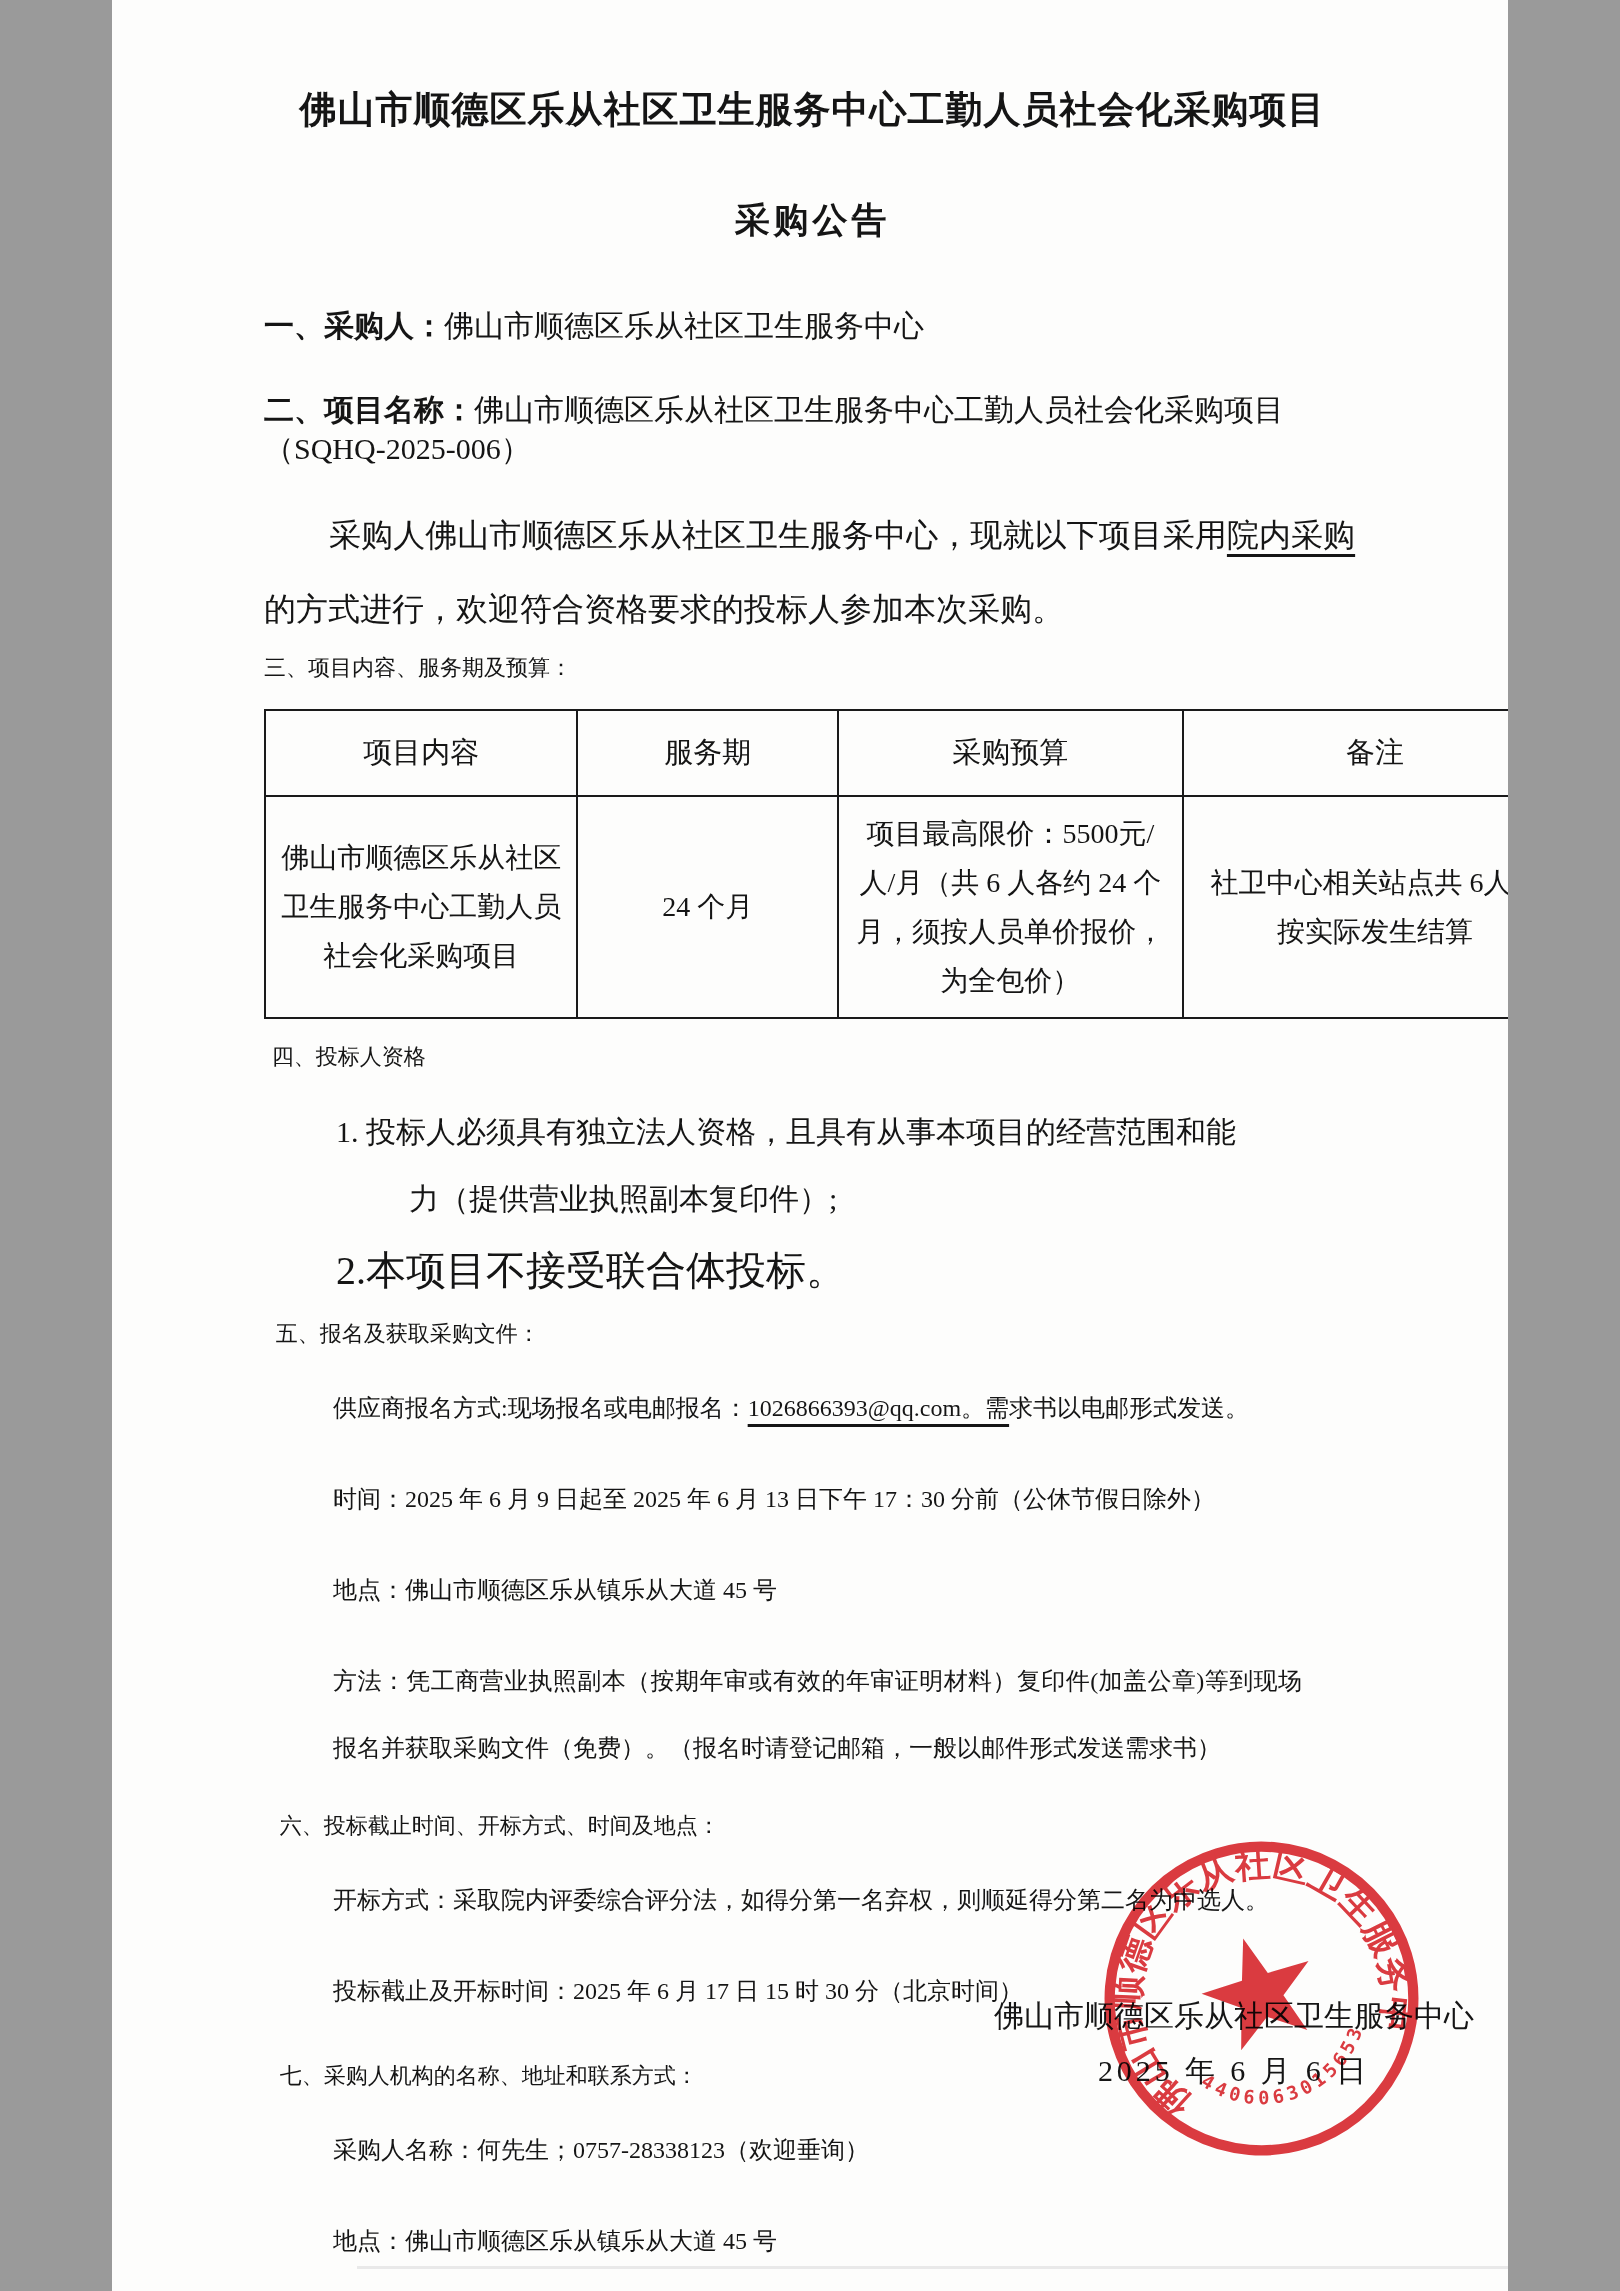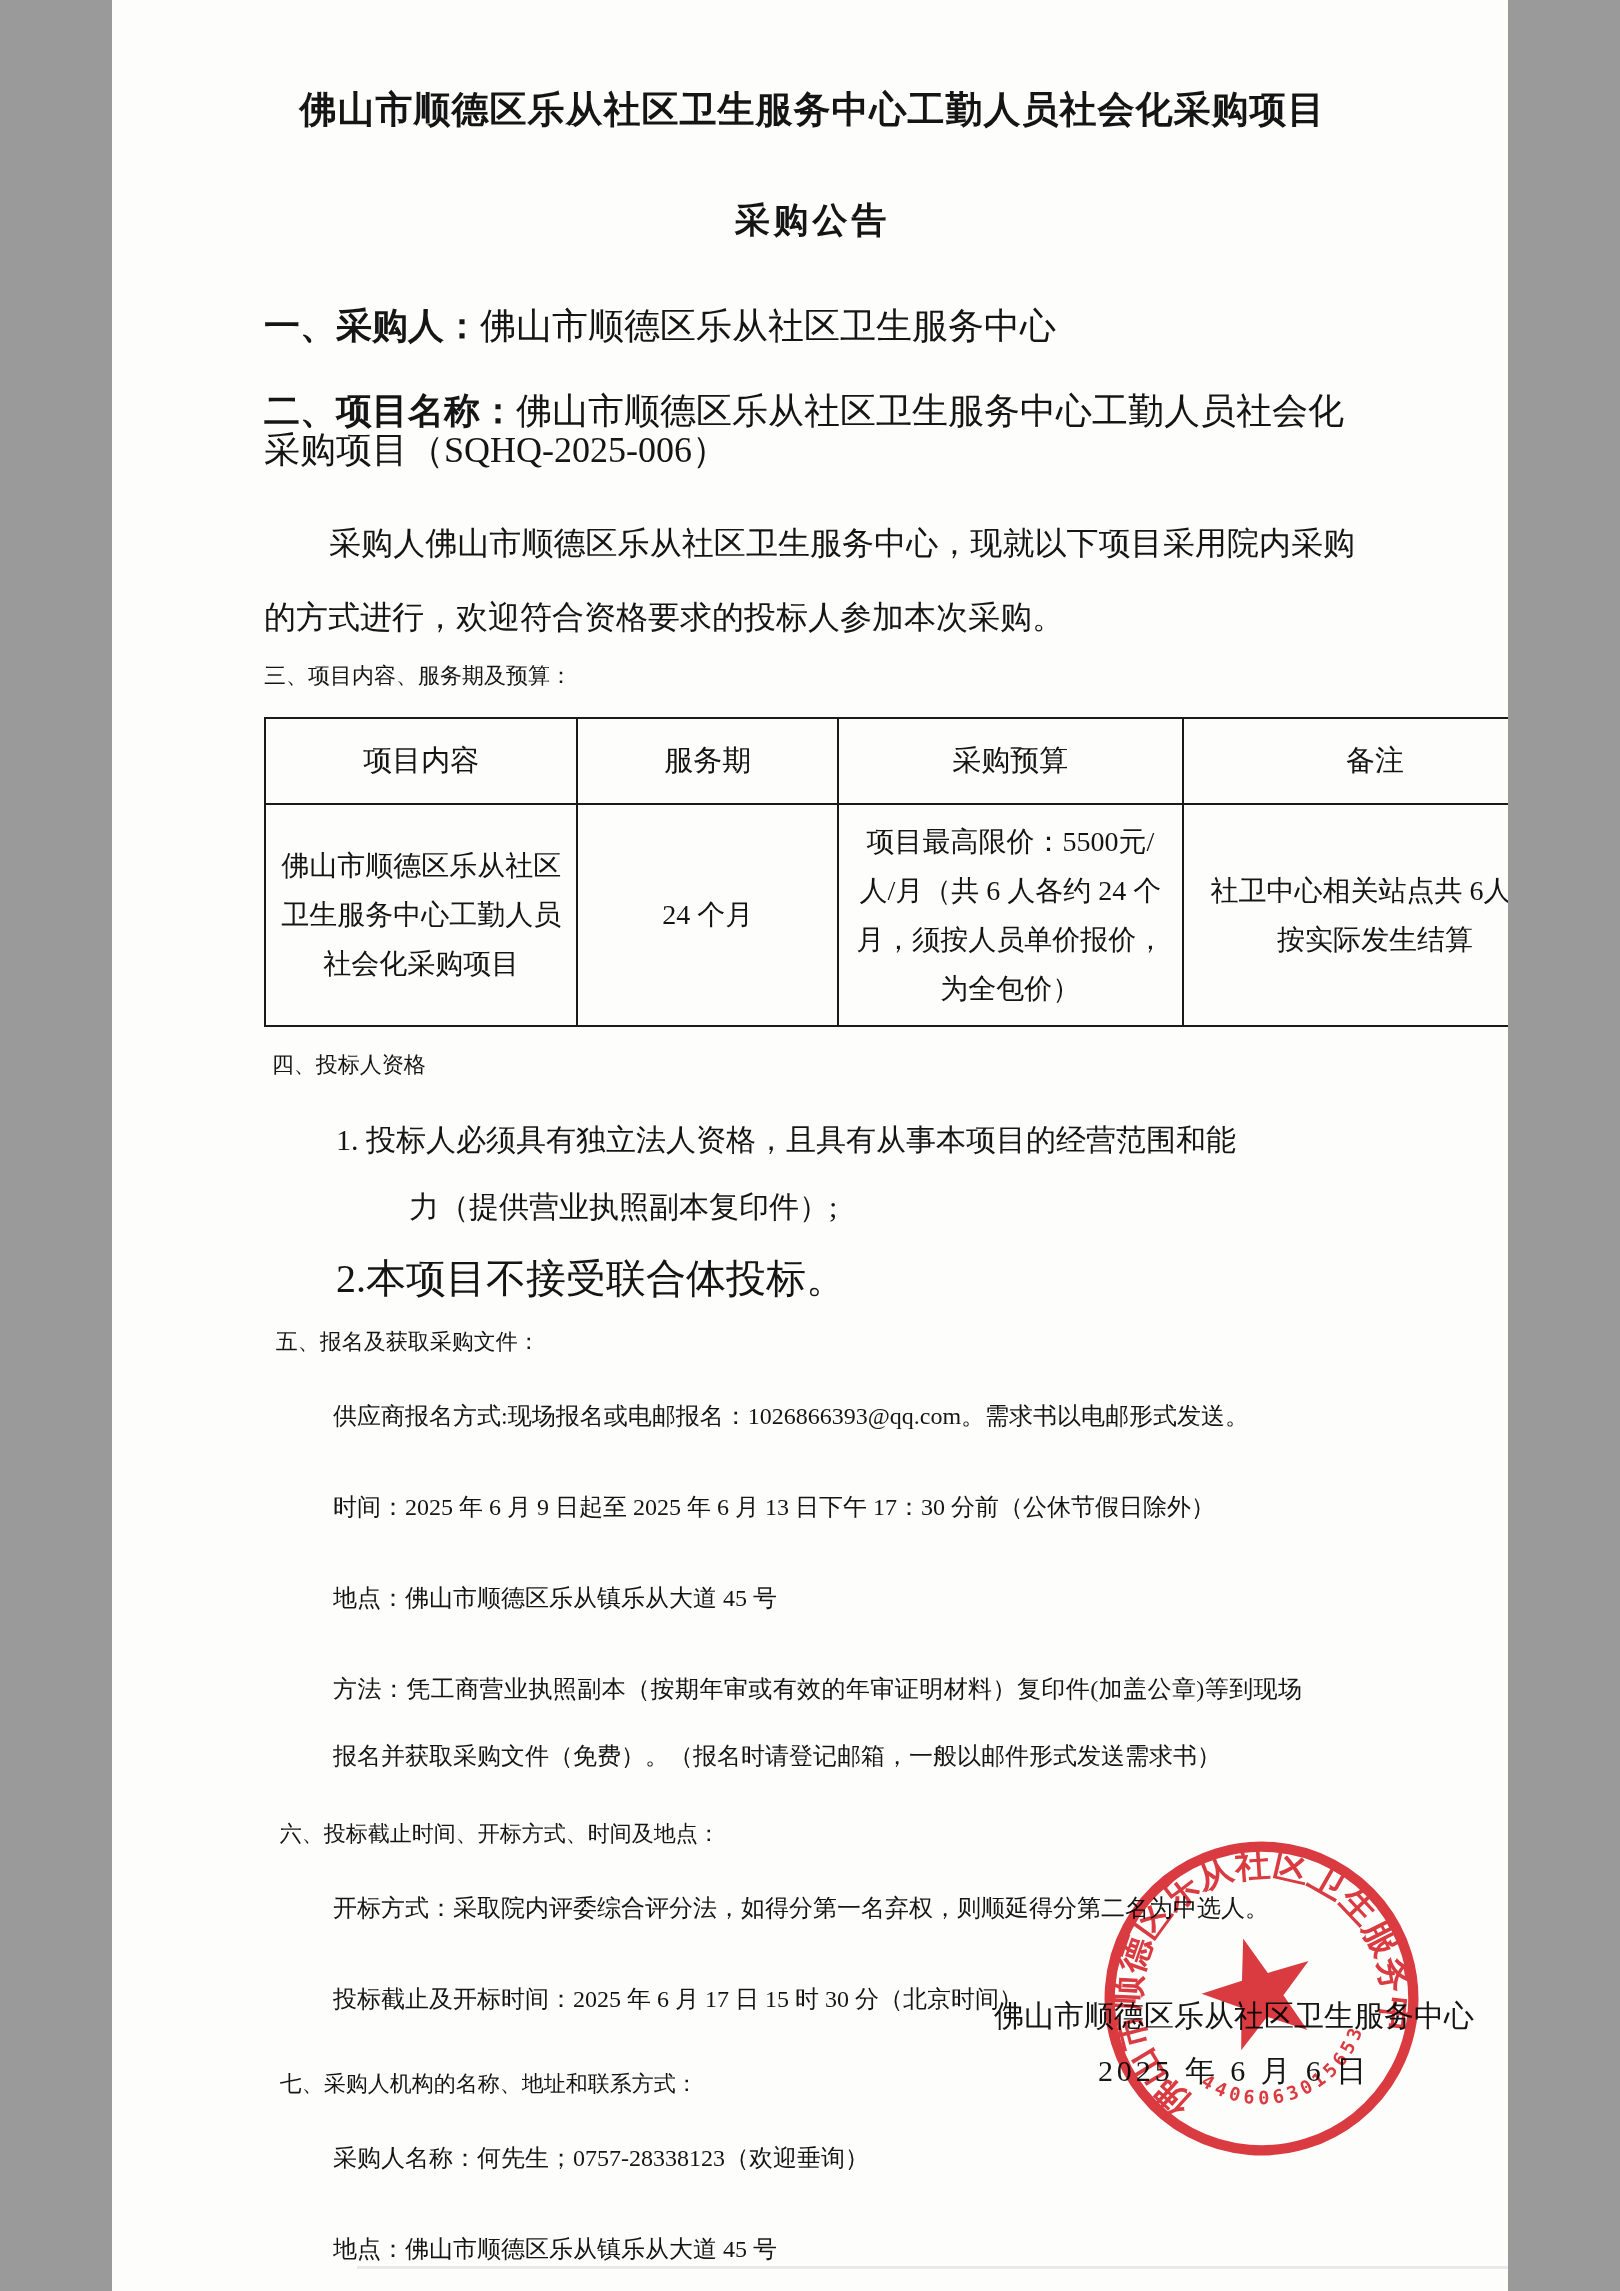--- a/index.html
+++ b/index.html
@@ -20,34 +20,35 @@
     font-weight:700; font-size:37px; line-height:47px;
     letter-spacing:1px;
   }
   .doc-subtitle {
     margin:65px 0 0 0; text-align:center;
     font-family:Liberation Sans, sans-serif;
     font-weight:700; font-size:35px; line-height:43px;
     letter-spacing:3.9px;
   }
 
-  .sec-line  { font-size:36px; line-height:39px; }
+  .sec-line  { font-size:30px; line-height:39px; }
   .sec-line .lbl {
     font-family:"Liberation Sans","DejaVu Sans",sans-serif;
     font-weight:700;
   }
   .s1 { margin-top:65px; }
   .s2 { margin-top:45px; }
 
   .intro {
     margin:21.6px 5.9px 0 0;
     font-size:32px; line-height:74px;
     text-indent:65px; text-align:justify;
   }
   .u-inline {
+    text-decoration:underline;
     text-decoration-thickness:2.5px;
     text-underline-offset:7.8px;
   }
 
   .heading { font-size:22px; line-height:39px; }
   .h3 { margin-top:2px; }
   .h4 { margin-top:18px; margin-left:7.8px; }
   .h5 { margin-top:9.8px; margin-left:11.8px; }
   .h6 { margin-top:19.6px; margin-left:15.7px; }
   .h7 { margin-top:31px; margin-left:15.7px; }

